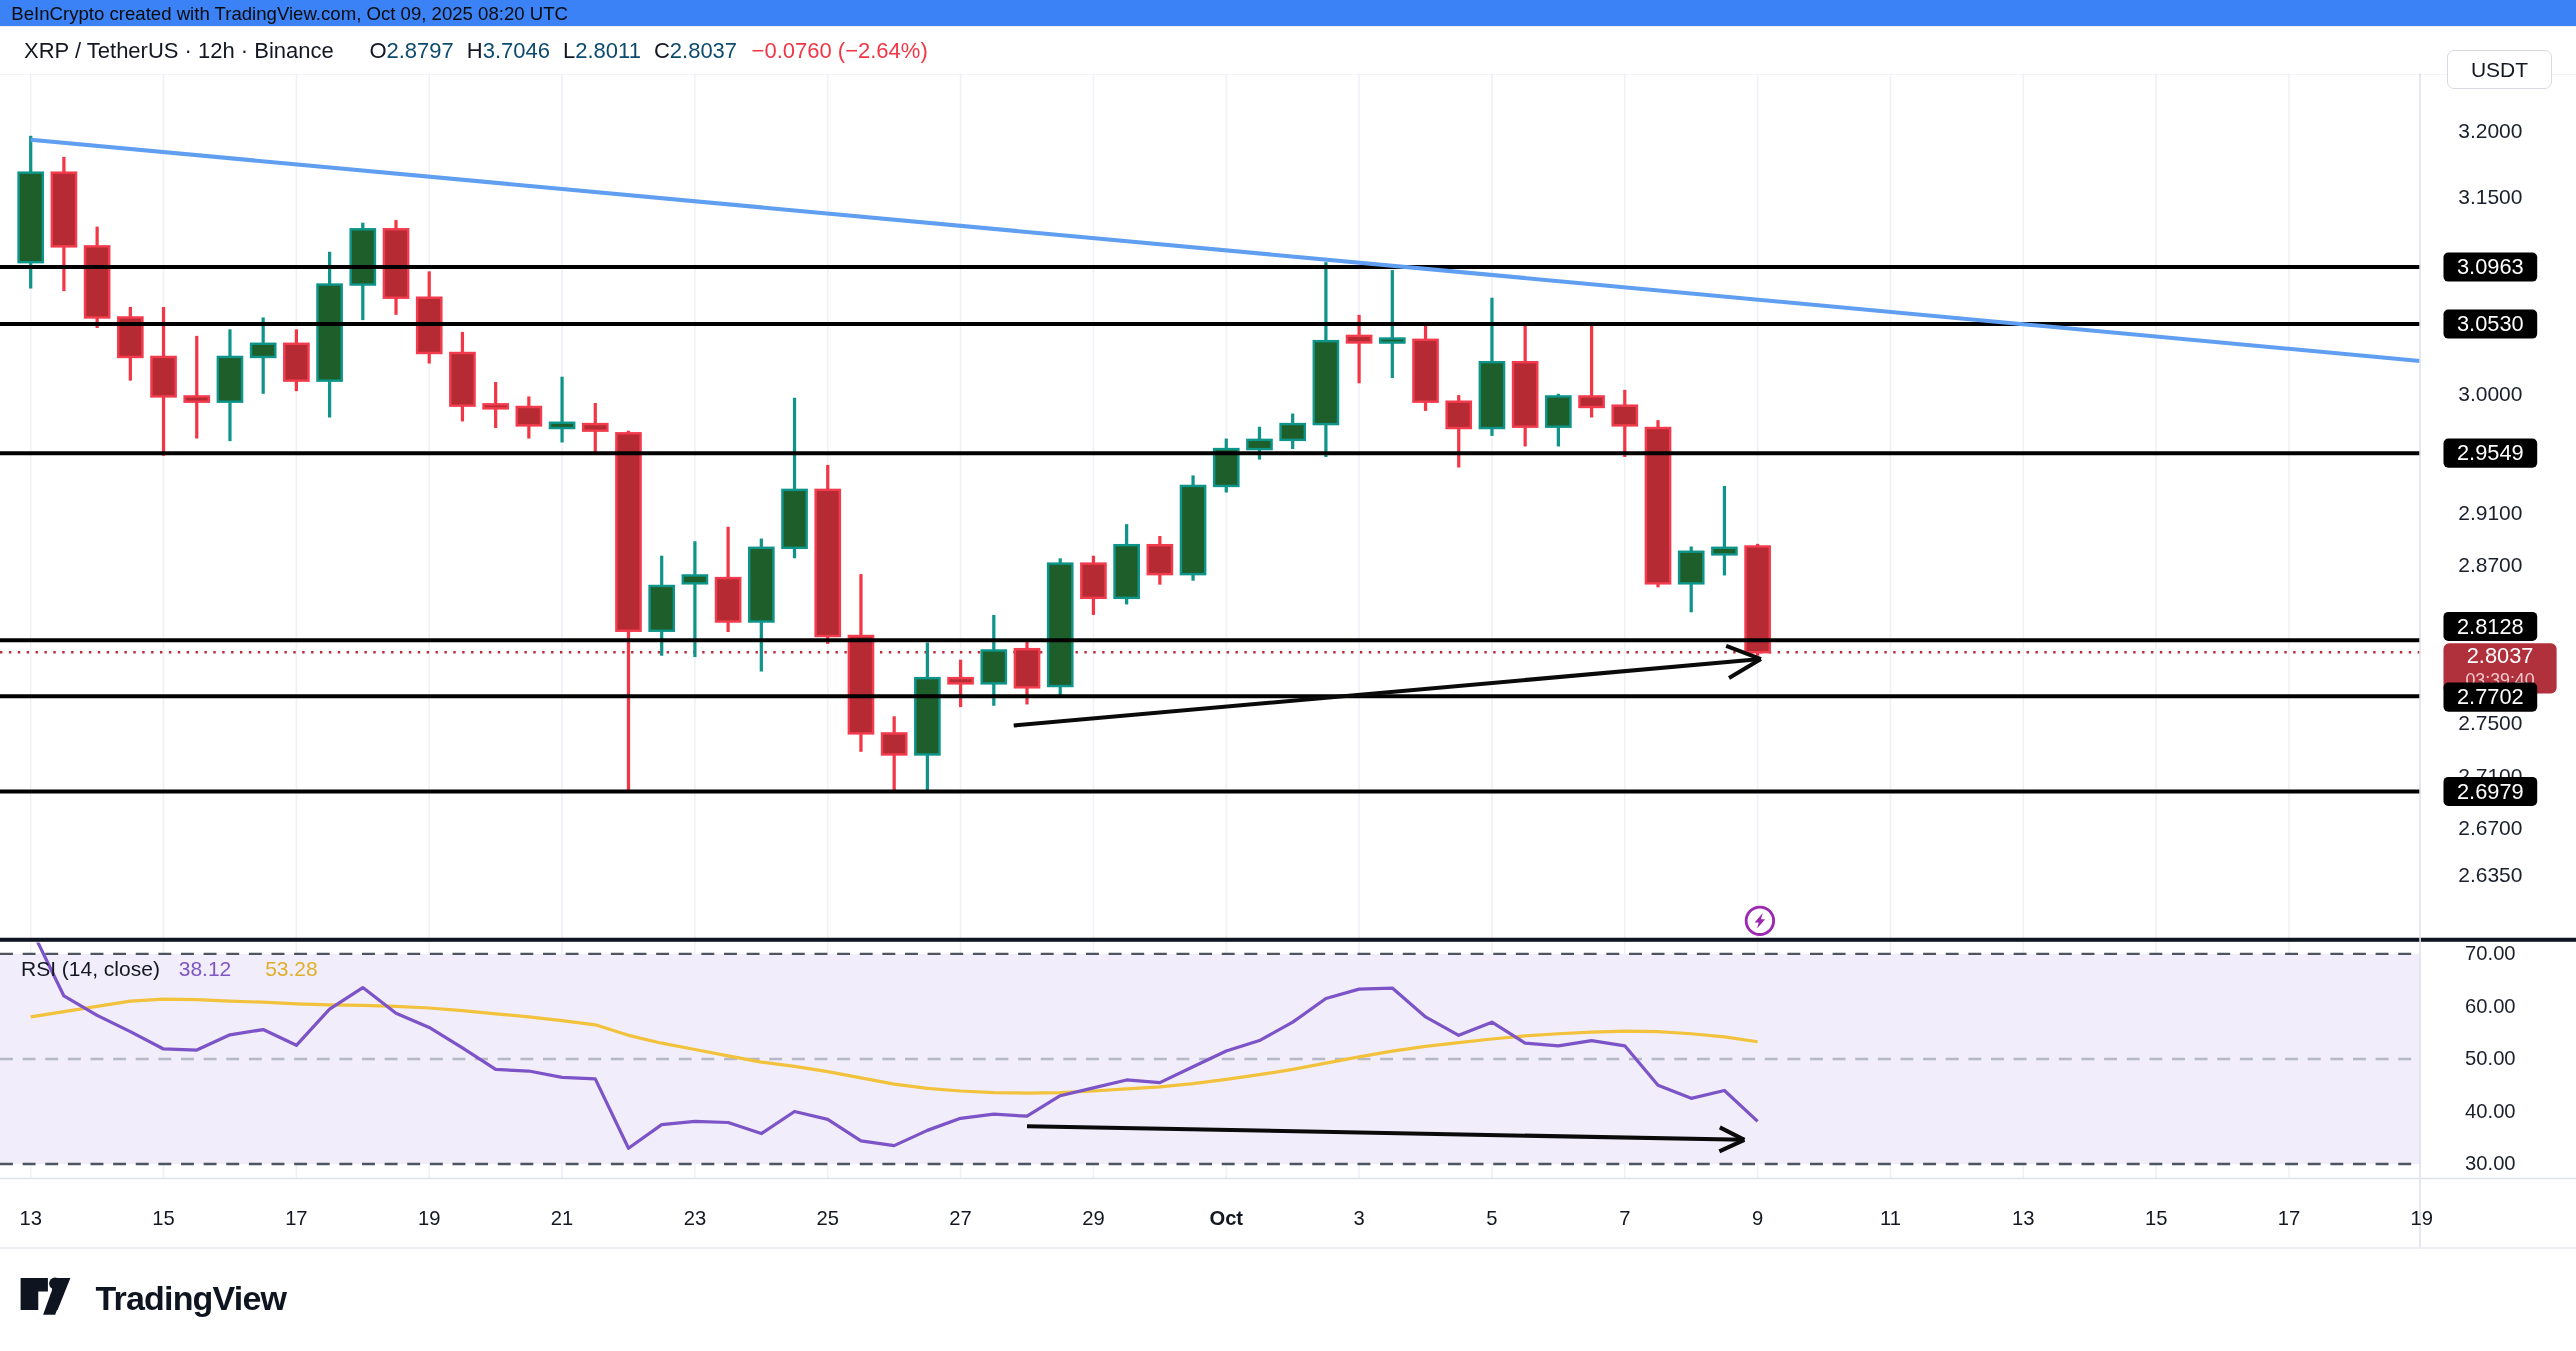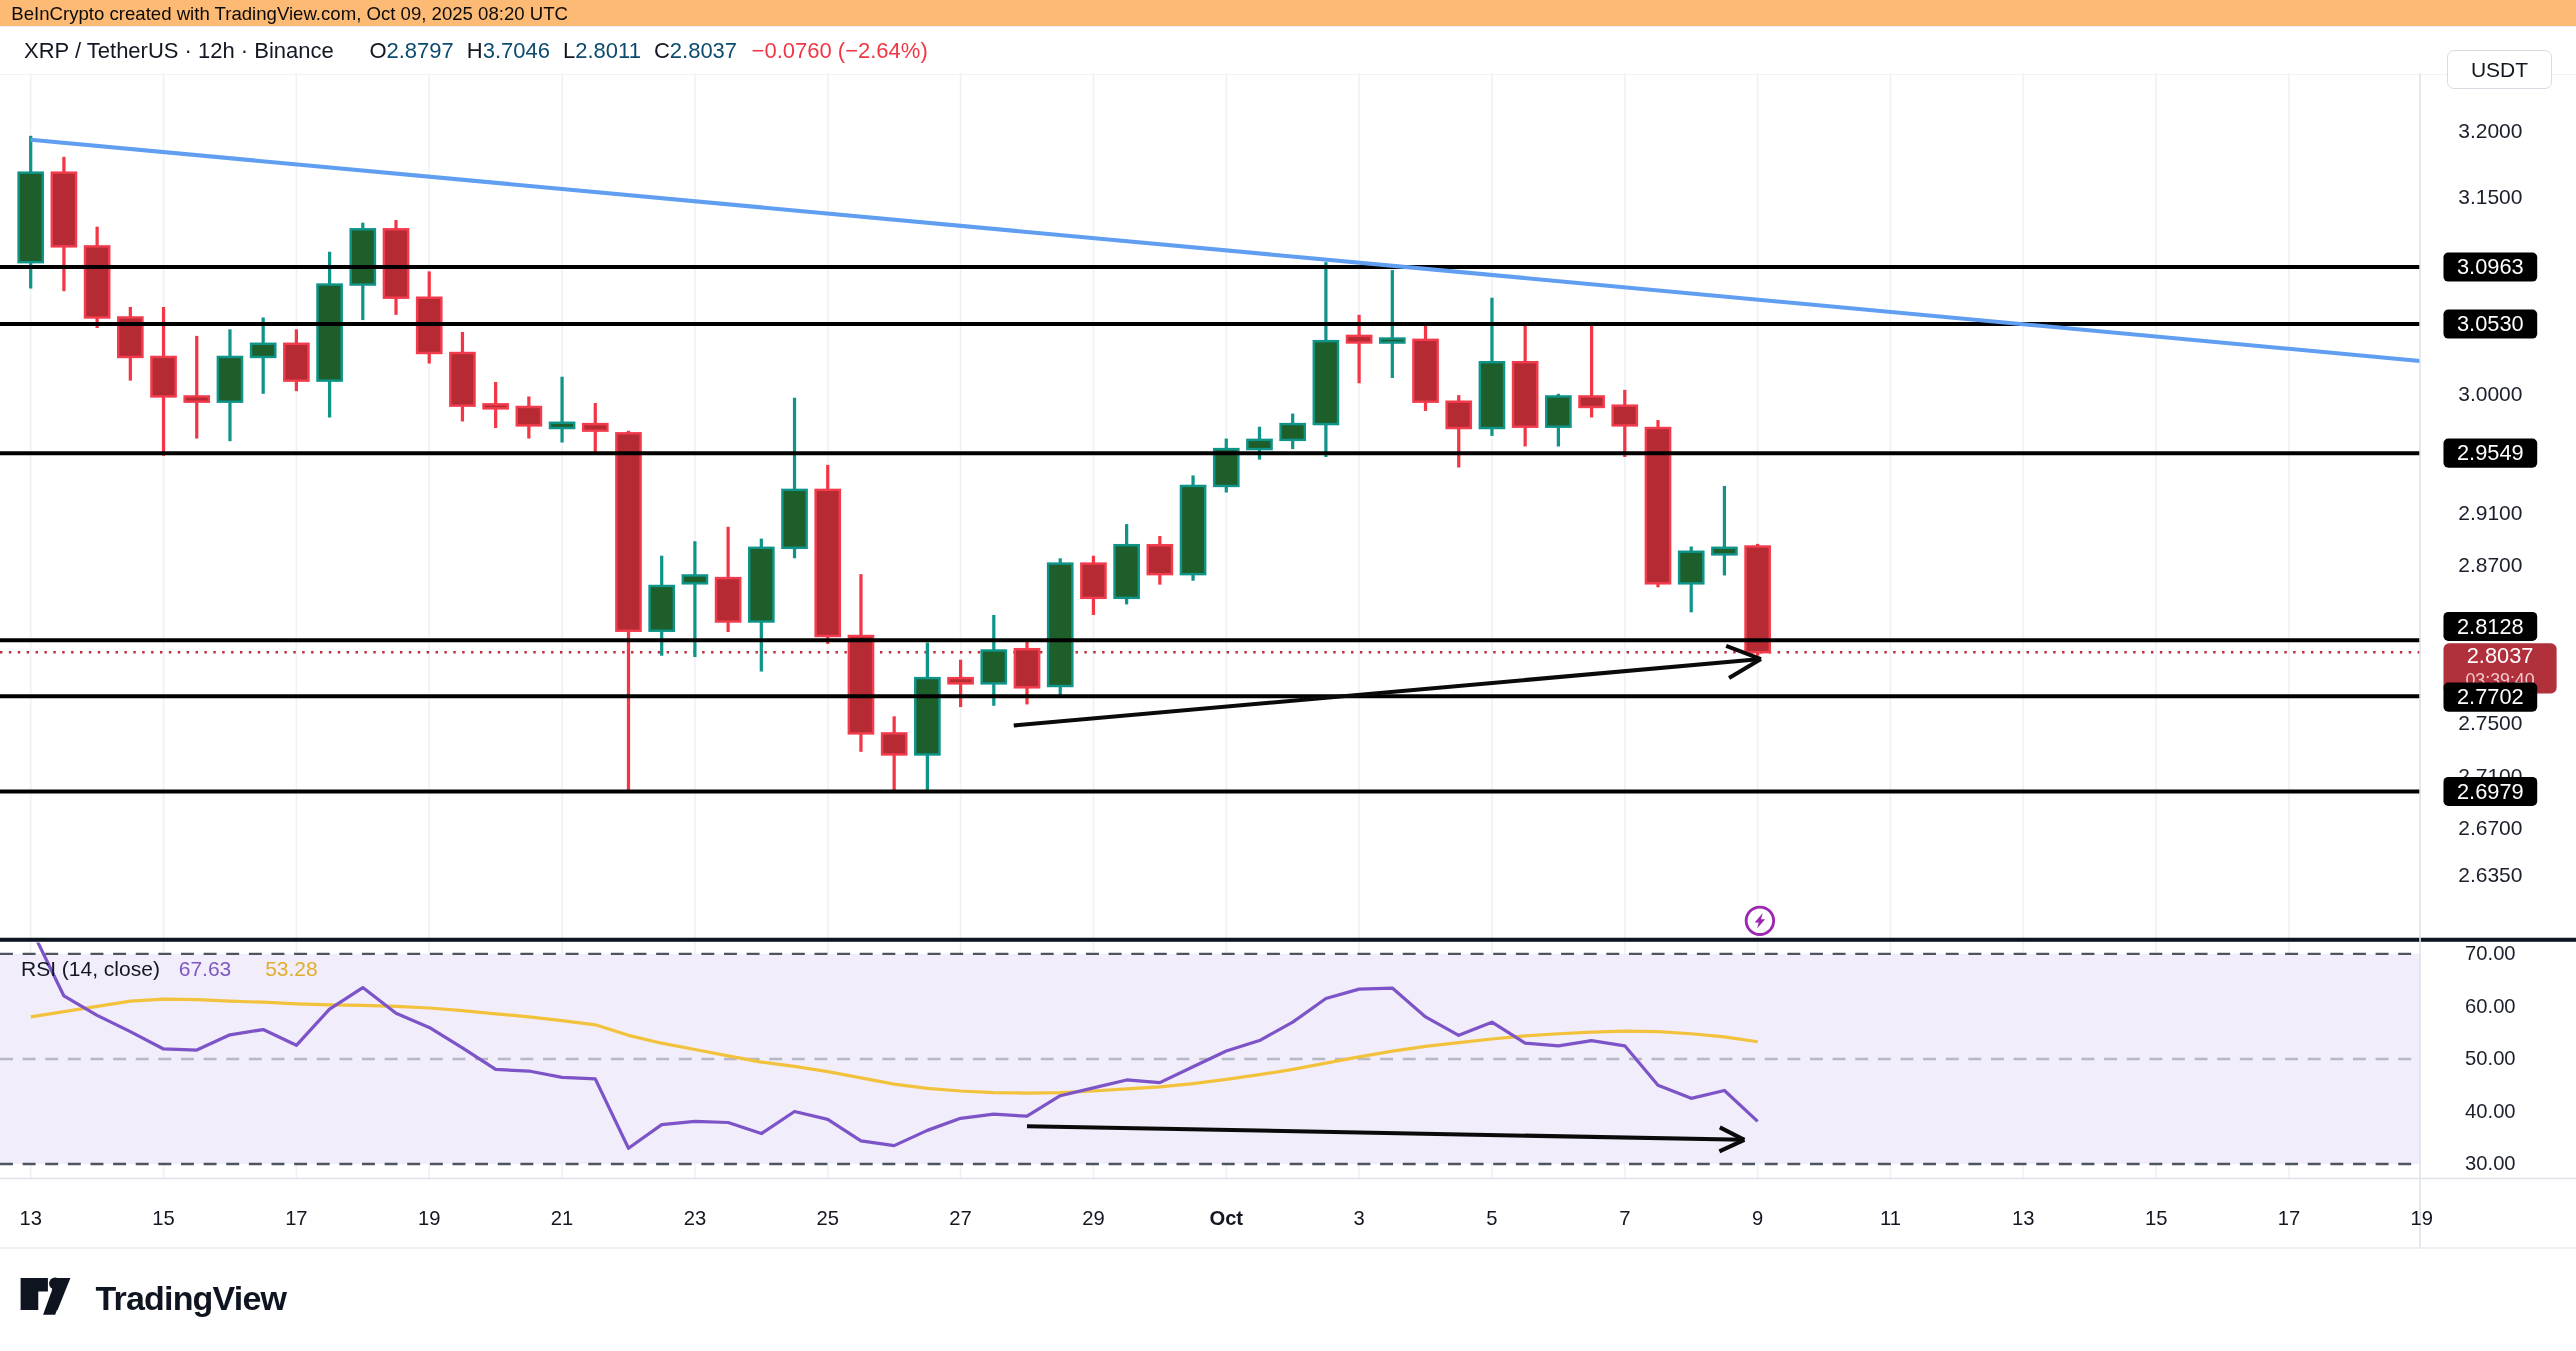--- a/index.html
+++ b/index.html
@@ -1,18 +1,18 @@
 <!DOCTYPE html>
 <html style="font-size:13px"><head>
 <meta charset="utf-8">
 <style>
   html,body{margin:0;padding:0;background:#ffffff;}
   body{width:2576px;height:1351px;position:relative;overflow:hidden;
        font-family:"Liberation Sans","DejaVu Sans",sans-serif;color:#131722;}
-  .topbar{position:absolute;left:0;top:0;width:100%;height:26px;background:#fdba74;}
+  .topbar{position:absolute;left:0;top:0;width:100%;height:26px;background:#3b82f6;}
   .topbar .attr{position:absolute;left:11.3px;top:3.2px;font-size:18.6px;color:#0b0b0b;letter-spacing:0;}
   .header{position:absolute;left:0;top:26px;width:100%;height:47px;background:#fff;
           border-top:0.8px solid #ededf2;border-bottom:0.8px solid #f2f3f7;}
   .header .row{position:absolute;left:24px;top:11.3px;font-size:22px;white-space:nowrap;}
   .title{color:#131722;margin-right:22.6px;}
   .olabel{color:#131722;margin-left:13px;}
   .oval{color:#0c4a6e;}
   .chg{color:#f23645;margin-left:14.5px;}
   .usdt-btn{position:absolute;left:2447px;top:50px;width:105px;height:39px;background:#fff;
             border:1.6px solid #d8dbe4;border-radius:7px;font-size:21px;color:#131722;
@@ -263,21 +263,21 @@
       <text x="2339.6" y="1515">11</text>
       <text x="2504" y="1515">13</text>
       <text x="2668.4" y="1515">15</text>
       <text x="2832.8" y="1515">17</text>
       <text x="2997.2000000000003" y="1515">19</text>
     </g>
   </svg>
 
 <div class="legend">
   <span class="lname">RSI (14, close)</span>
-  <span class="lrsi">67.63</span>
+  <span class="lrsi">38.12</span>
   <span class="lma">53.28</span>
 </div>
 
 <div class="footer">
   <svg width="53" height="44" viewBox="0 0 66 54">
     <path d="M2 2 H36 V19 H24 V42 H2 Z" fill="#0e1420"></path>
     <circle cx="45" cy="9" r="7.5" fill="#0e1420"></circle>
     <path d="M40 20 H56 L45 48 H30 Z" fill="#0e1420"></path>
     <path d="M44 2 H64 L48 42 H36 Z" fill="#0e1420"></path>
   </svg>

